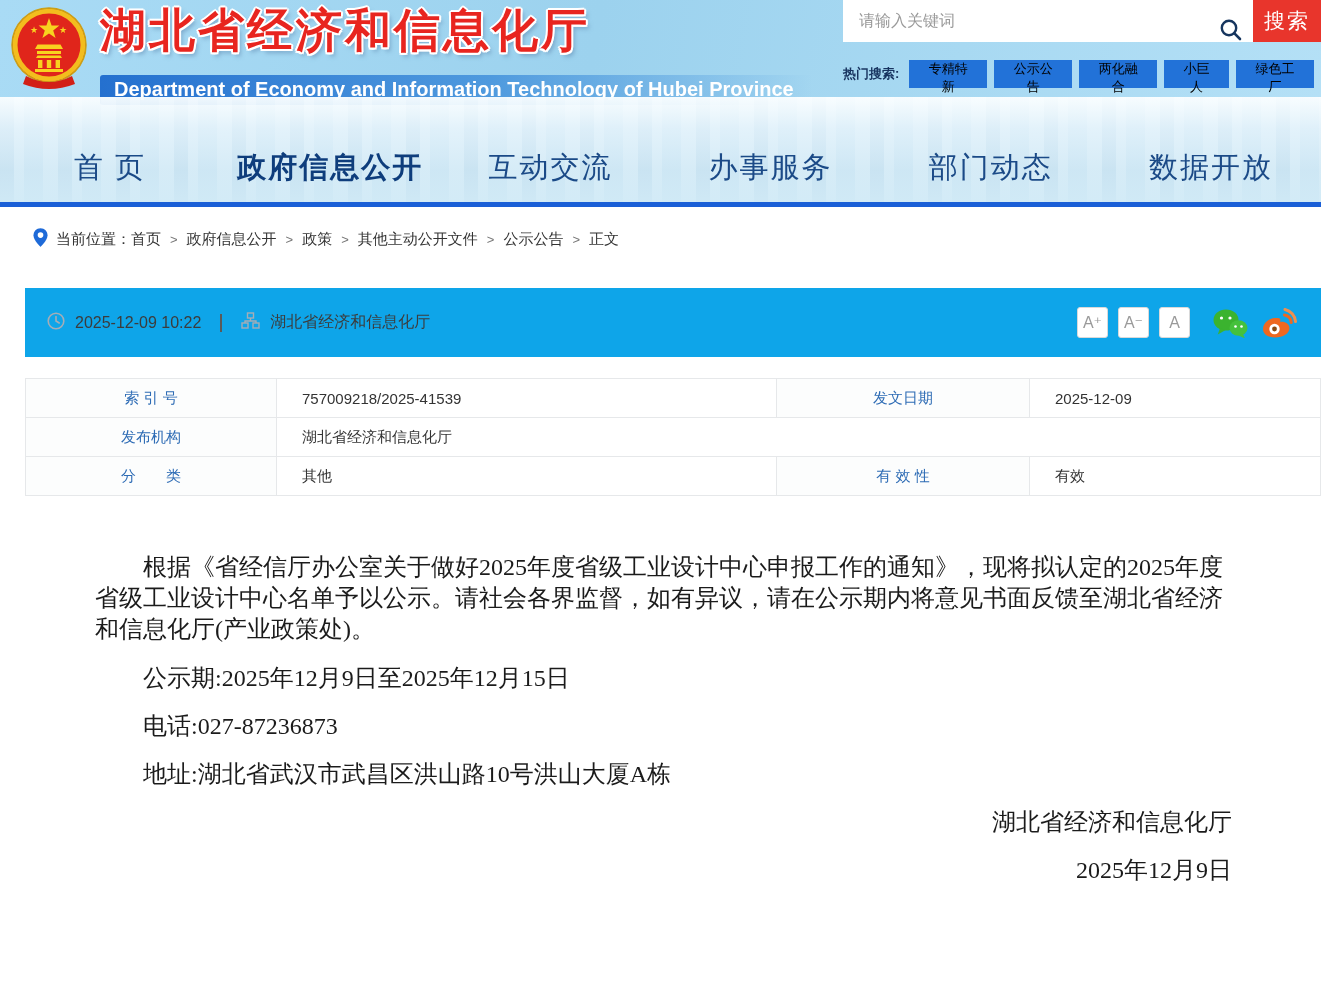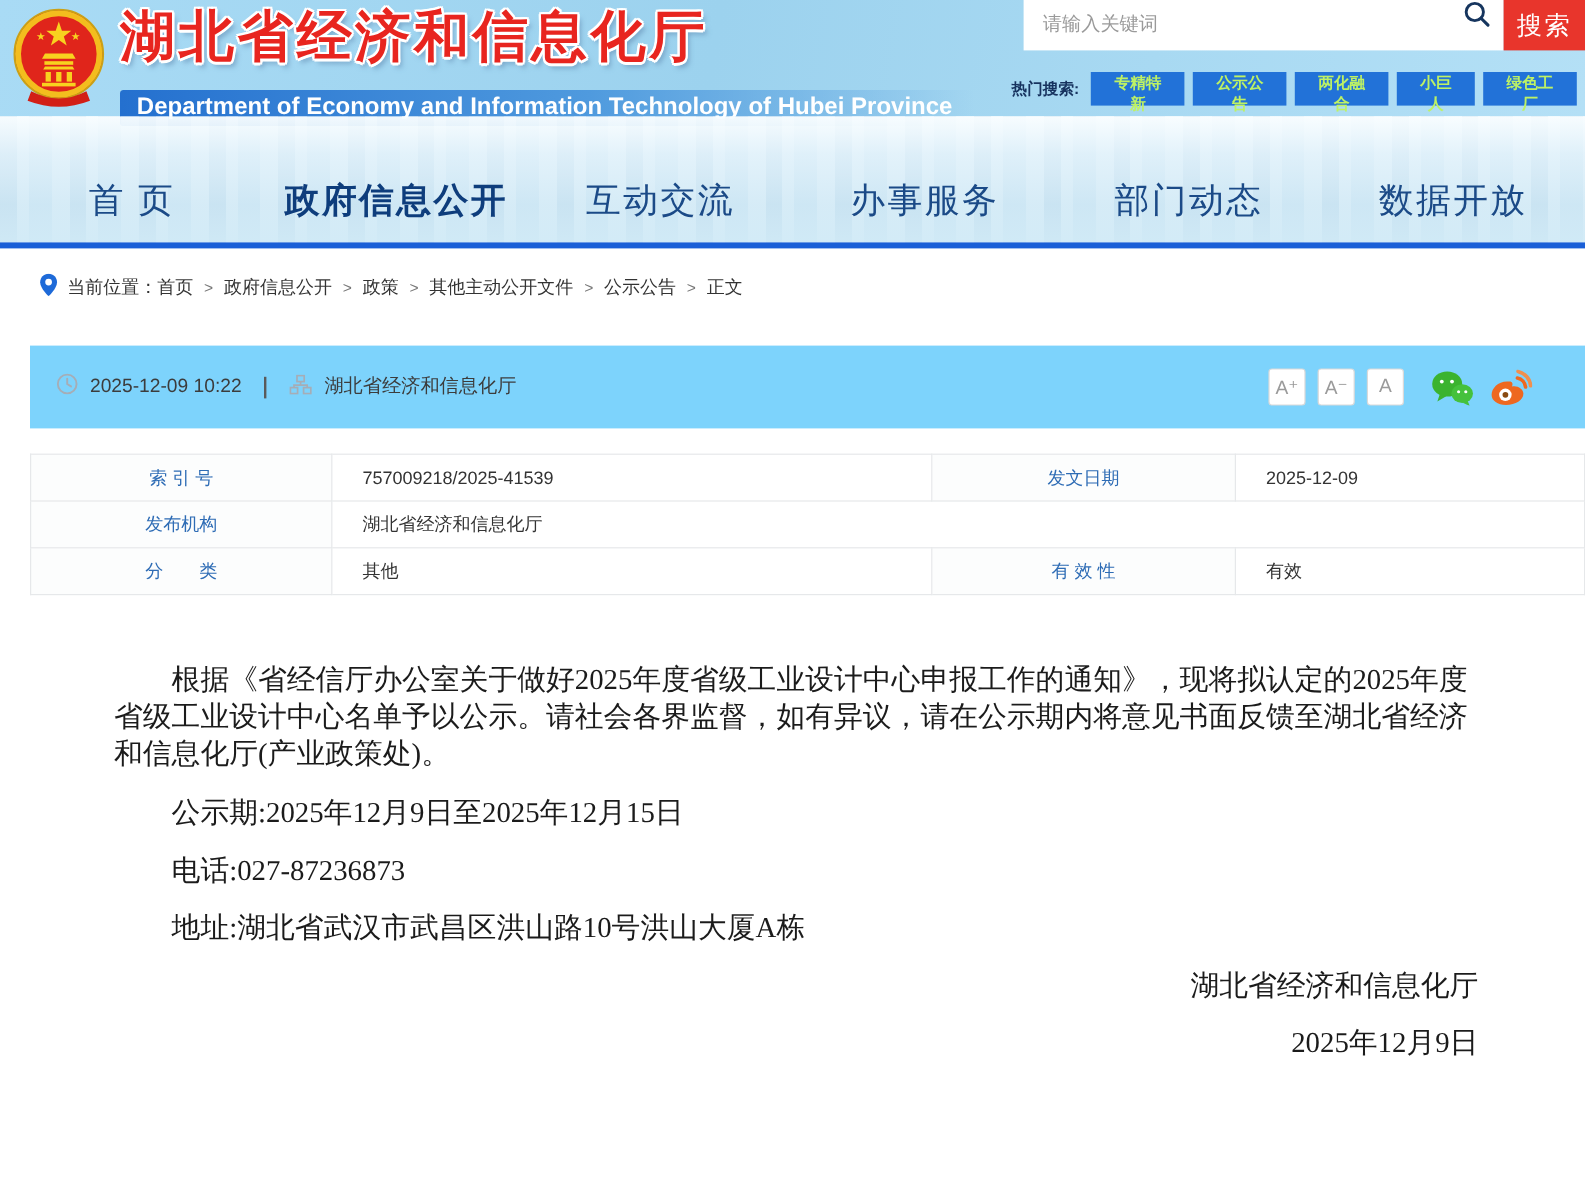--- a/index.html
+++ b/index.html
@@ -9,49 +9,49 @@
   
   .top-header{height:97px;position:relative;background:linear-gradient(100deg,#a9dbf5 0%,#9cd2ee 45%,#b4e0f6 100%);display:flex;}
   .emblem-wrap{margin:5px 10px 0 8px;flex:0 0 auto;}
   .brand{margin-top:4px;}
   .brand-cn{font-size:46px;font-weight:900;color:#e8251f;letter-spacing:3px;line-height:52px;
     text-shadow:2px 0 0 #fff,-2px 0 0 #fff,0 2px 0 #fff,0 -2px 0 #fff,1.5px 1.5px 0 #fff,-1.5px 1.5px 0 #fff,1.5px -1.5px 0 #fff,-1.5px -1.5px 0 #fff,3px 4px 4px rgba(90,130,170,.55);}
   .brand-en{display:inline-block;margin-top:19px;padding:3px 18px 4px 14px;color:#fff;font-size:20px;font-weight:bold;border-radius:3px;
     background:linear-gradient(90deg,#2470cf 0%,#4f9ade 55%,rgba(150,205,240,0) 100%);}
   .search-col{position:absolute;right:0;top:0;width:478px;}
   .search-row{display:flex;height:42px;}
-  .search-box{flex:1;background:#fff;display:flex;align-items:flex-start;margin-left:10px;}
+  .search-box{flex:1;background:#fff;display:flex;align-items:flex-end;}
   .search-input{border:0;outline:0;flex:1;height:100%;padding:0 8px 0 16px;font-size:16px;color:#333;background:transparent;}
   .search-input::placeholder{color:#9a9a9a;}
   .search-icon-btn{width:44px;display:flex;justify-content:center;align-items:center;cursor:pointer;}
   .search-btn{width:68px;background:#e8352c;color:#fff;font-size:21px;border:0;letter-spacing:2px;cursor:pointer;font-family:inherit;}
   .hot-row{display:flex;align-items:center;margin-top:10px;height:44px;}
   .hot-label{font-size:13px;font-weight:bold;color:#17335f;margin-right:10px;white-space:nowrap;}
-  .hot-tag{height:28px;padding:0 13px;background:#2272d8;color:#bef264;font-size:13px;font-weight:bold;border:0;margin-right:7px;cursor:pointer;font-family:inherit;}
+  .hot-tag{height:28px;padding:0 13px;background:#2272d8;color:#000000;font-size:13px;font-weight:normal;border:0;margin-right:7px;cursor:pointer;font-family:inherit;}
 
   
   .nav{height:105px;border-bottom:5px solid #1a5fd7;position:relative;display:flex;align-items:flex-end;
     background:
       linear-gradient(180deg,rgba(248,253,255,.95) 0%,rgba(222,240,250,.85) 30%,rgba(196,227,243,.7) 70%,rgba(206,233,246,.9) 100%),
       repeating-linear-gradient(90deg,rgba(140,180,210,.35) 0 14px,rgba(255,255,255,.5) 14px 24px,rgba(165,205,230,.3) 24px 43px,rgba(255,255,255,.45) 43px 58px);}
   .nav-item{flex:1;text-align:center;padding-bottom:14px;font-size:29px;color:#1b4a87;font-weight:500;letter-spacing:2px;cursor:pointer;white-space:nowrap;}
   .nav-item.active{font-weight:900;color:#0e3d7c;}
 
   
   .breadcrumb{display:flex;align-items:center;padding:22px 0 0 33px;font-size:15px;color:#333;height:20px;}
   .bc-label{margin-left:8px;}
   .bc-item{margin:0 0;cursor:pointer;}
   .bc-item.current{cursor:default;}
   .bc-sep{color:#777;margin:0 9px;font-size:13px;}
 
   
   .article-title{text-align:center;color:#1766d9;font-size:24px;font-weight:600;margin:58px 0 0;letter-spacing:1px;}
 
   
-  .meta-bar{margin:39px 0 0 25px;width:1296px;height:69px;background:#7dd3fc;display:flex;align-items:center;padding:0 44px 0 22px;box-sizing:border-box;}
+  .meta-bar{margin:39px 0 0 25px;width:1296px;height:69px;background:#0ea5e9;display:flex;align-items:center;padding:0 24px 0 22px;box-sizing:border-box;}
   .meta-date,.meta-source{font-size:16px;color:#3c3c3c;margin-left:10px;}
   .meta-sep{width:2px;height:18px;background:#5a5a5a;margin:0 19px;}
   .meta-spacer{flex:1;}
   .font-btn{width:31px;height:31px;background:#fff;border:1px solid #d9d9d9;border-radius:3px;color:#9a9a9a;font-size:16px;margin-left:10px;display:flex;align-items:center;justify-content:center;cursor:pointer;font-family:inherit;}
   .share-btn{margin-left:22px;cursor:pointer;display:flex;align-items:center;background:none;border:0;padding:0;}
   .share-btn + .share-btn{margin-left:14px;}
 
   
   .doc-table{margin:21px 0 0 25px;width:1296px;border-collapse:collapse;table-layout:fixed;border-radius:31px;}
   .doc-table td{border:1px solid #e6e8ea;height:36px;font-size:15px;}

